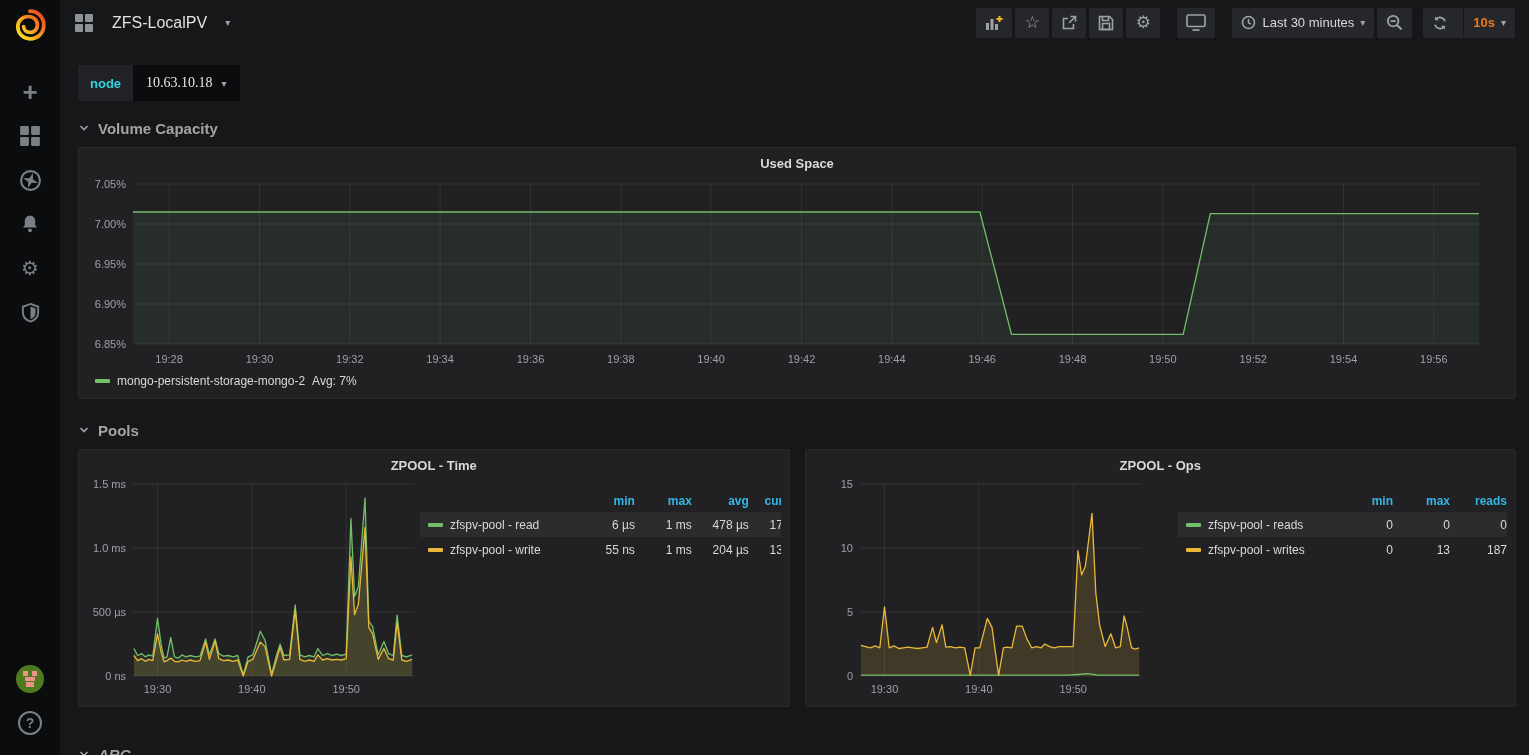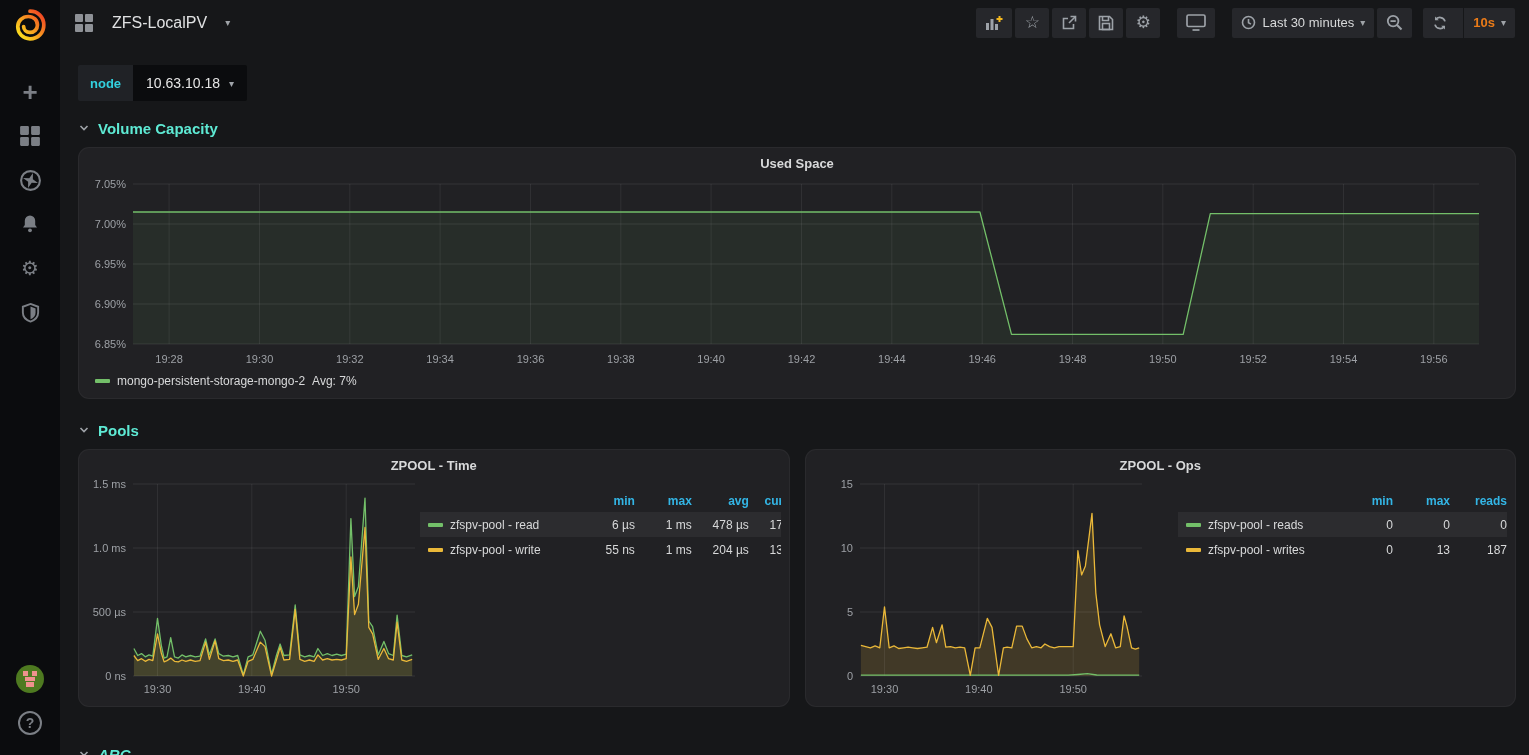--- a/index.html
+++ b/index.html
@@ -33,26 +33,26 @@
 .refresh-compound {padding:0;}
 .rc-left {padding:0 9px; height:30px; display:flex; align-items:center;}
 .rc-right {padding:0 9px; height:30px; display:flex; align-items:center; gap:6px; border-left:1px solid #161719;}
 .refresh-interval {color:#eb7b18; font-weight:bold; font-size:13px;}
 
 
 .content {flex:1; overflow:hidden;}
 .submenu {padding:20px 18px 0;}
 .var-chip {display:inline-flex; height:36px; font-size:13px;}
 .var-label {background:#202226; color:#32d1df; display:flex; align-items:center; padding:0 12px; border-radius:2px 0 0 2px; font-weight:bold;}
-.var-value {background:#0b0c0e; color:#e6e6e6; display:flex; align-items:center; gap:9px; padding:0 13px; border-radius:0 2px 2px 0; cursor:pointer; font-size:14px;}
+.var-value {background:#0b0c0e; color:#e6e6e6; display:flex; align-items:center; gap:9px; padding:0 13px; border-radius:0 2px 2px 0; cursor:pointer; font-size:14px;font-family:Liberation Serif, serif;}
 
 .section-h {display:flex; align-items:center; gap:8px; margin:16px 18px 0; height:22px; cursor:pointer;}
-.section-h .lbl {font-size:15px; font-weight:bold; color:#5eead4;}
-
-.panel {background:#212124; border:1px solid rgba(255,255,255,0.045); border-radius:11px; position:relative; overflow:hidden;}
+.section-h .lbl {font-size:15px; font-weight:bold; color:#a3a3a3;}
+
+.panel {background:#212124; border:1px solid rgba(255,255,255,0.045); border-radius:3px; position:relative; overflow:hidden;}
 .p-title {text-align:center; font-size:13px; font-weight:bold; color:#d8d9da; height:20px; line-height:20px; cursor:pointer; flex-shrink:0;}
 
 .us-panel {margin:8px 13px 0 18px; height:252px; display:flex; flex-direction:column; padding:6px 8px;}
 .us-chart {flex:1; overflow:hidden;}
 .us-legend {height:22px; display:flex; align-items:center; gap:7px; padding-left:8px; font-size:12px; color:#d8d9da;}
 .swatch {width:15px; height:4px; border-radius:1px; display:inline-block; flex-shrink:0;}
 
 .pools-row {display:flex; gap:15px; margin:8px 13px 0 18px; height:258px;}
 .pool-panel {flex:1; display:flex; flex-direction:column; padding:6px 8px;}
 .pool-body {flex:1; display:flex; overflow:hidden; min-height:0;}

